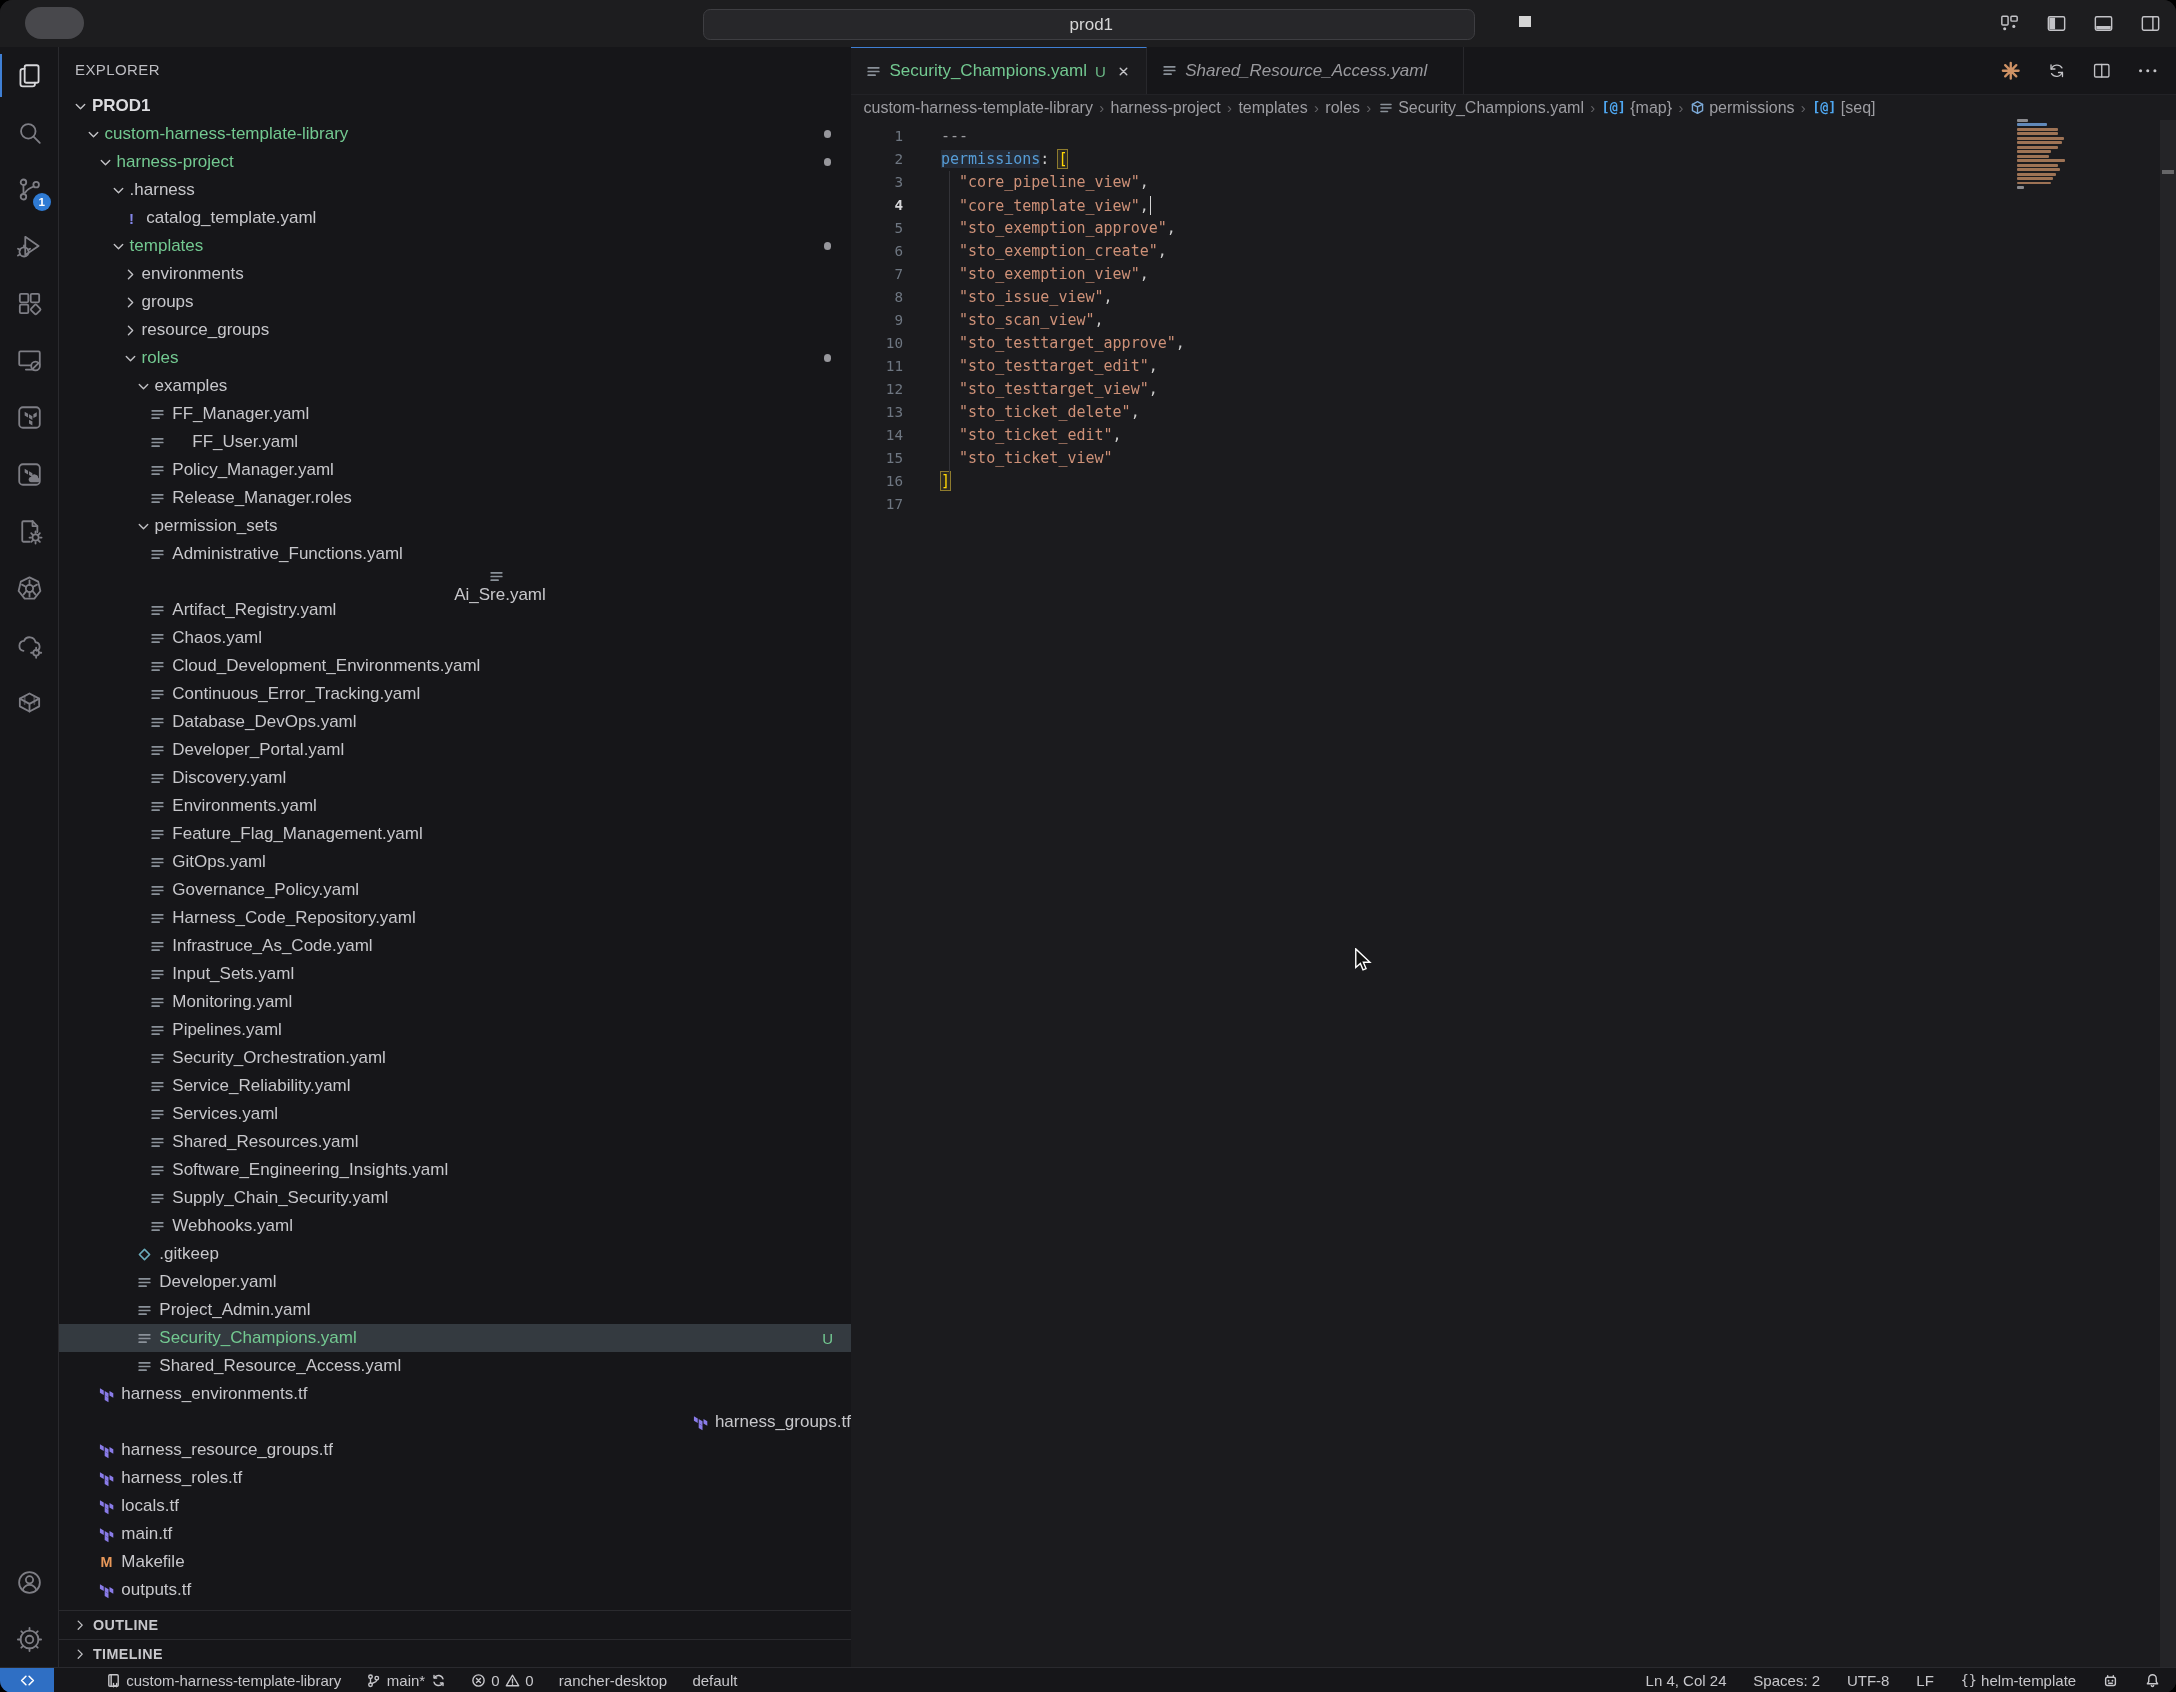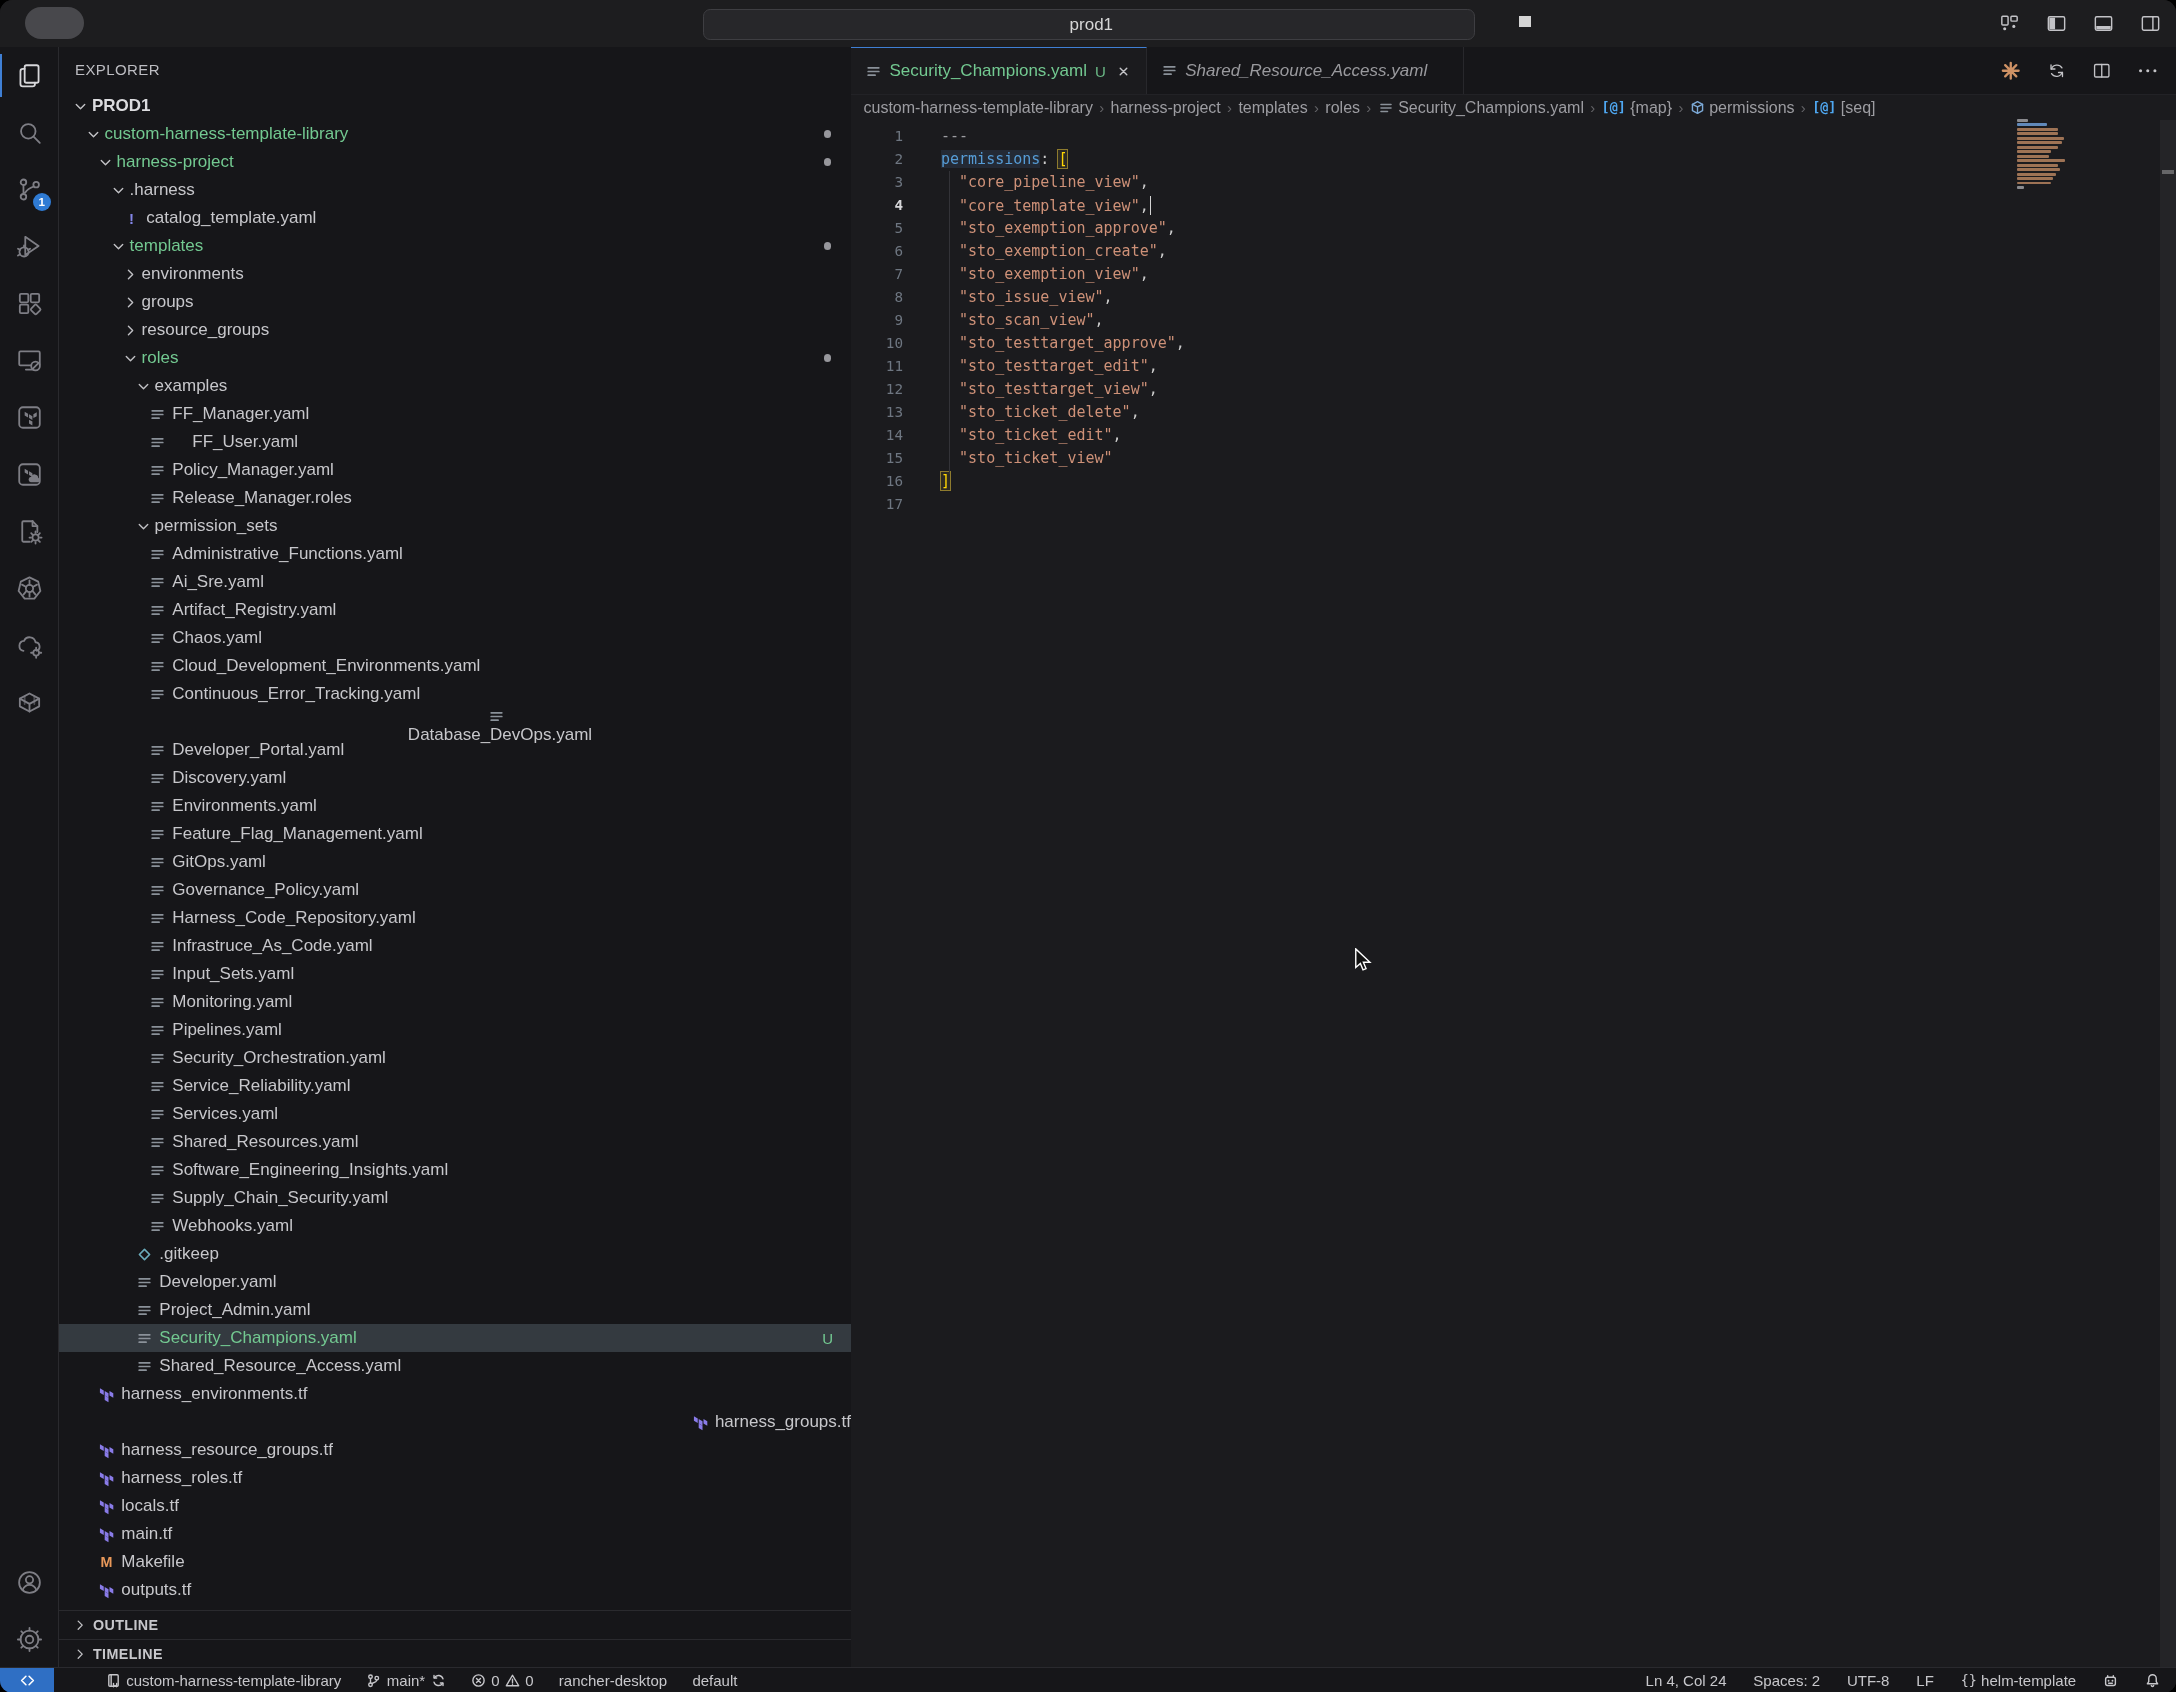--- a/index.html
+++ b/index.html
@@ -431,21 +431,21 @@
           <span class="label">permission_sets</span>
         </div>
         <div class="trow" style="padding-left: 90px;">
           <span class="ficon yaml-ic">
             <svg viewBox="0 0 16 16" fill="none" stroke="currentColor" stroke-width="1.5" stroke-linecap="round" stroke-linejoin="round" style="width:100%;height:100%">
               <path d="M3 4.5h10M3 8h10M3 11.5h6.5" stroke-width="1.6"></path>
             </svg>
           </span>
           <span class="label">Administrative_Functions.yaml</span>
         </div>
-        <div class="trow" style="padding-left: 90px;">
+        <div class="trow" style="padding-left: 90px; flex-direction: column;">
           <span class="ficon yaml-ic">
             <svg viewBox="0 0 16 16" fill="none" stroke="currentColor" stroke-width="1.5" stroke-linecap="round" stroke-linejoin="round" style="width:100%;height:100%">
               <path d="M3 4.5h10M3 8h10M3 11.5h6.5" stroke-width="1.6"></path>
             </svg>
           </span>
           <span class="label">Ai_Sre.yaml</span>
         </div>
         <div class="trow" style="padding-left: 90px;">
           <span class="ficon yaml-ic">
             <svg viewBox="0 0 16 16" fill="none" stroke="currentColor" stroke-width="1.5" stroke-linecap="round" stroke-linejoin="round" style="width:100%;height:100%">
@@ -471,21 +471,21 @@
           <span class="label">Cloud_Development_Environments.yaml</span>
         </div>
         <div class="trow" style="padding-left: 90px;">
           <span class="ficon yaml-ic">
             <svg viewBox="0 0 16 16" fill="none" stroke="currentColor" stroke-width="1.5" stroke-linecap="round" stroke-linejoin="round" style="width:100%;height:100%">
               <path d="M3 4.5h10M3 8h10M3 11.5h6.5" stroke-width="1.6"></path>
             </svg>
           </span>
           <span class="label">Continuous_Error_Tracking.yaml</span>
         </div>
-        <div class="trow" style="padding-left: 90px; flex-direction: column;">
+        <div class="trow" style="padding-left: 90px;">
           <span class="ficon yaml-ic">
             <svg viewBox="0 0 16 16" fill="none" stroke="currentColor" stroke-width="1.5" stroke-linecap="round" stroke-linejoin="round" style="width:100%;height:100%">
               <path d="M3 4.5h10M3 8h10M3 11.5h6.5" stroke-width="1.6"></path>
             </svg>
           </span>
           <span class="label">Database_DevOps.yaml</span>
         </div>
         <div class="trow" style="padding-left: 90px;">
           <span class="ficon yaml-ic">
             <svg viewBox="0 0 16 16" fill="none" stroke="currentColor" stroke-width="1.5" stroke-linecap="round" stroke-linejoin="round" style="width:100%;height:100%">

